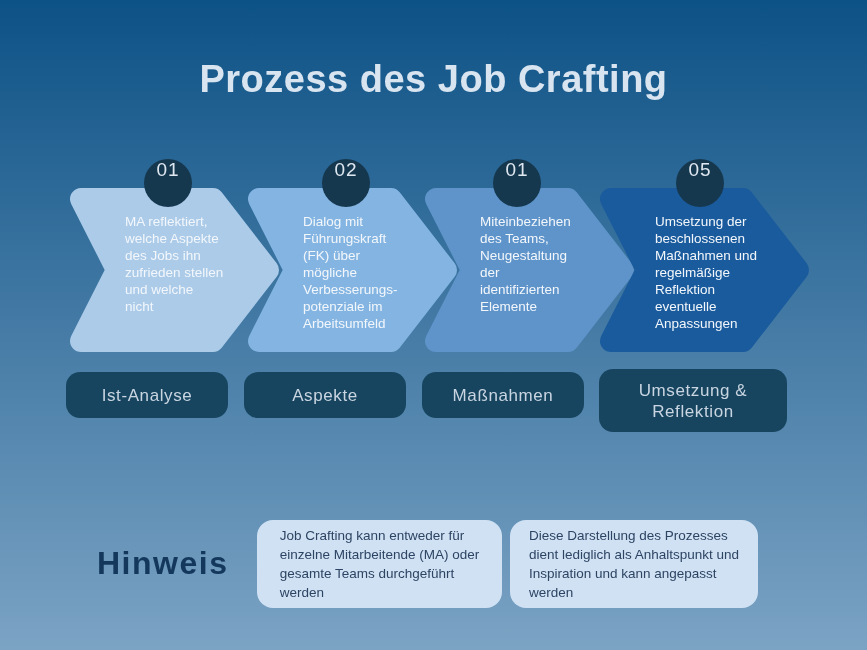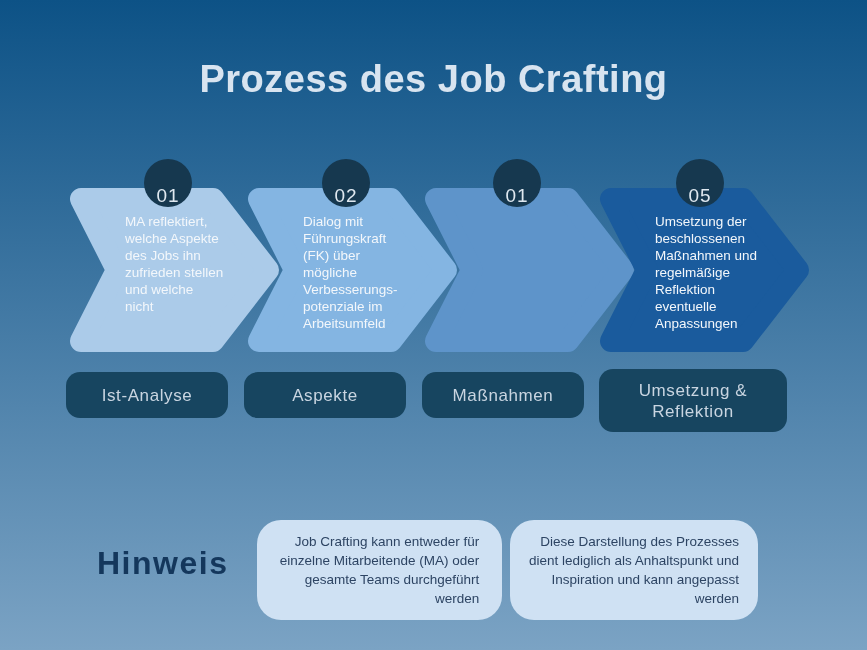--- a/index.html
+++ b/index.html
@@ -9,42 +9,42 @@
     font-family:"Liberation Sans","DejaVu Sans",sans-serif;
   }
   .title{
     position:absolute;top:58px;left:0;width:100%;margin:0;text-align:center;
     font-size:38px;font-weight:700;letter-spacing:.5px;color:var(--title,#d8e4f0);
   }
   svg.arrows{position:absolute;top:0;left:0;}
   .badge{
     position:absolute;top:159px;width:48px;height:48px;border-radius:50%;
     background:var(--circle-fill,#16384f);
-    display:flex;align-items:flex-end;justify-content:center;
+    display:flex;align-items:flex-start;justify-content:center;
     color:var(--circle-text,#dfe8f0);font-size:19px;letter-spacing:1px;
   }
   .desc{
     position:absolute;top:213px;width:120px;
     color:var(--step-text,#f3f7fb);font-size:13.5px;line-height:17px;white-space:pre-line;
   }
   .label-box{
     position:absolute;top:372px;height:46px;border-radius:14px;
     background:var(--label-box-bg,#174560);
     display:flex;align-items:center;justify-content:center;text-align:center;
     color:var(--label-box-text,#c9d5e1);font-size:17px;letter-spacing:.6px;line-height:21px;white-space:pre-line;
   }
   .label-box.tall{top:369px;height:63px;}
   .hinweis{
     position:absolute;left:97px;top:545px;margin:0;
     font-size:32px;font-weight:700;letter-spacing:1.5px;color:var(--note-heading,#14375c);
   }
   .note-box{
-    position:absolute;top:520px;height:100px;border-radius:24px;box-sizing:border-box;padding:6px 10px;
+    position:absolute;top:520px;height:88px;border-radius:16px;box-sizing:border-box;padding:6px 10px;
     background:var(--note-box-bg,#cfe1f3);
-    display:flex;align-items:center;justify-content:center;text-align:right;
+    display:flex;align-items:center;justify-content:center;text-align:left;
     color:var(--note-box-text,#2d4463);font-size:13.5px;line-height:19px;white-space:pre-line;
   }
   .note-a{left:257px;width:245px;}
   .note-b{left:510px;width:248px;}
 </style>
 </head>
 <body>
 
 <div class="canvas">
 
@@ -76,20 +76,26 @@
 mögliche
 Verbesserungs-
 potenziale im
 Arbeitsumfeld</div>
   <div class="desc" style="left:125px">MA reflektiert,
 welche Aspekte
 des Jobs ihn
 zufrieden stellen
 und welche
 nicht</div>
+  <div class="desc" style="left:480px">Miteinbeziehen
+des Teams,
+Neugestaltung
+der
+identifizierten
+Elemente</div>
   <div class="desc" style="left:655px">Umsetzung der
 beschlossenen
 Maßnahmen und
 regelmäßige
 Reflektion
 eventuelle
 Anpassungen</div>
 
   <div class="label-box" style="left:66px;width:162px">
     <span>Ist-Analyse</span>

